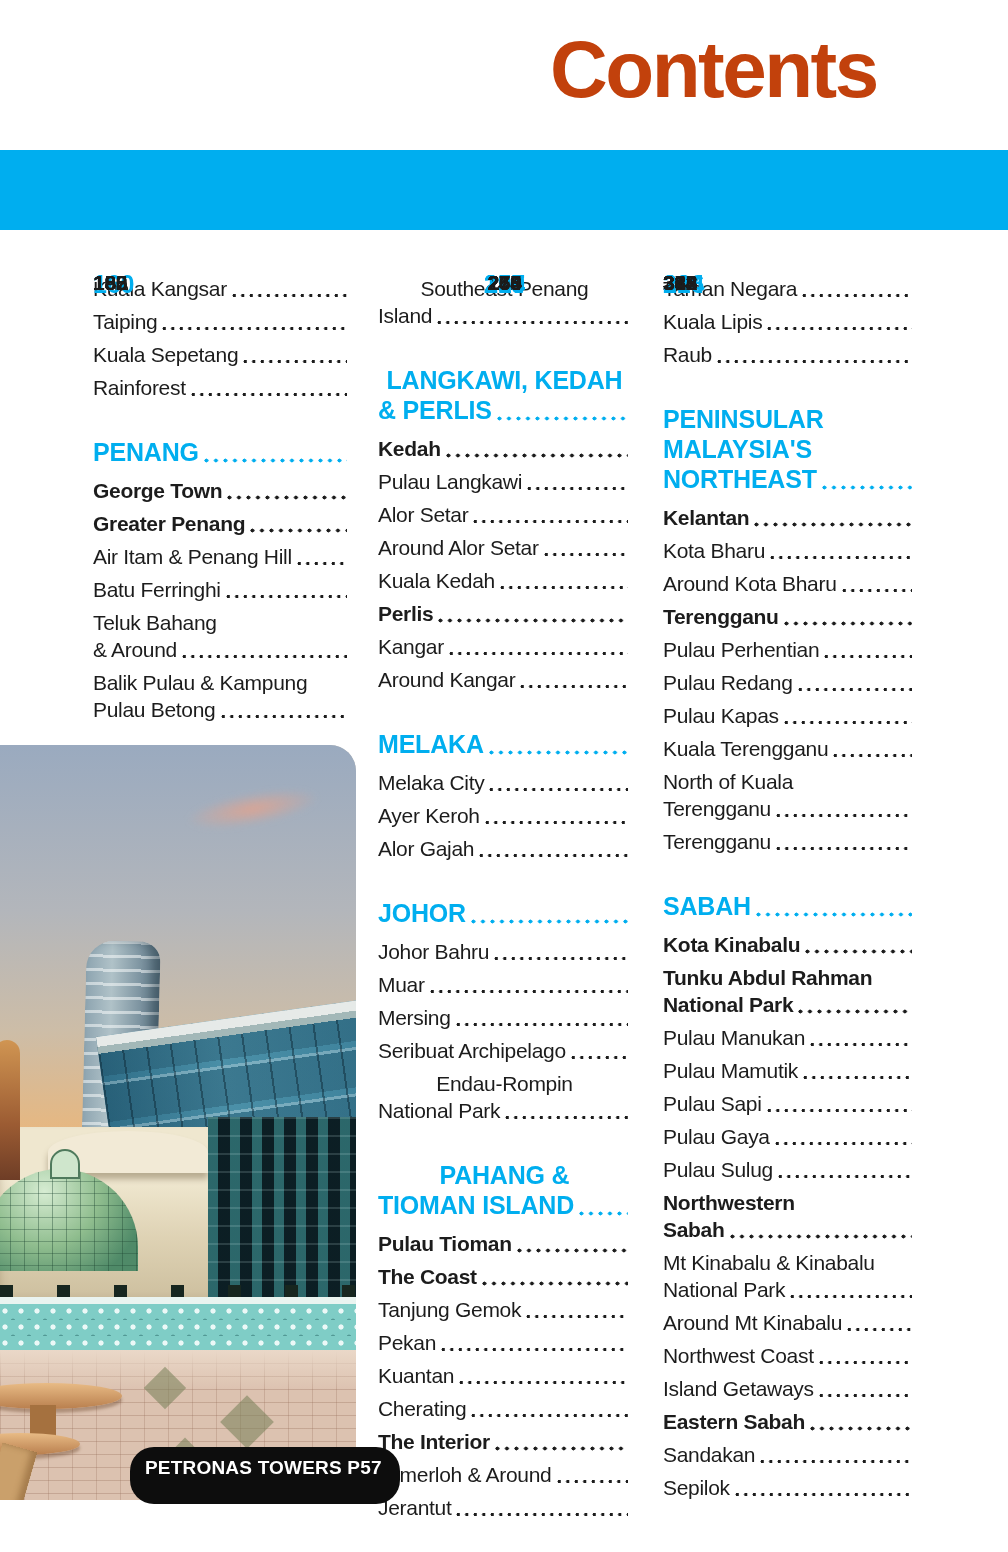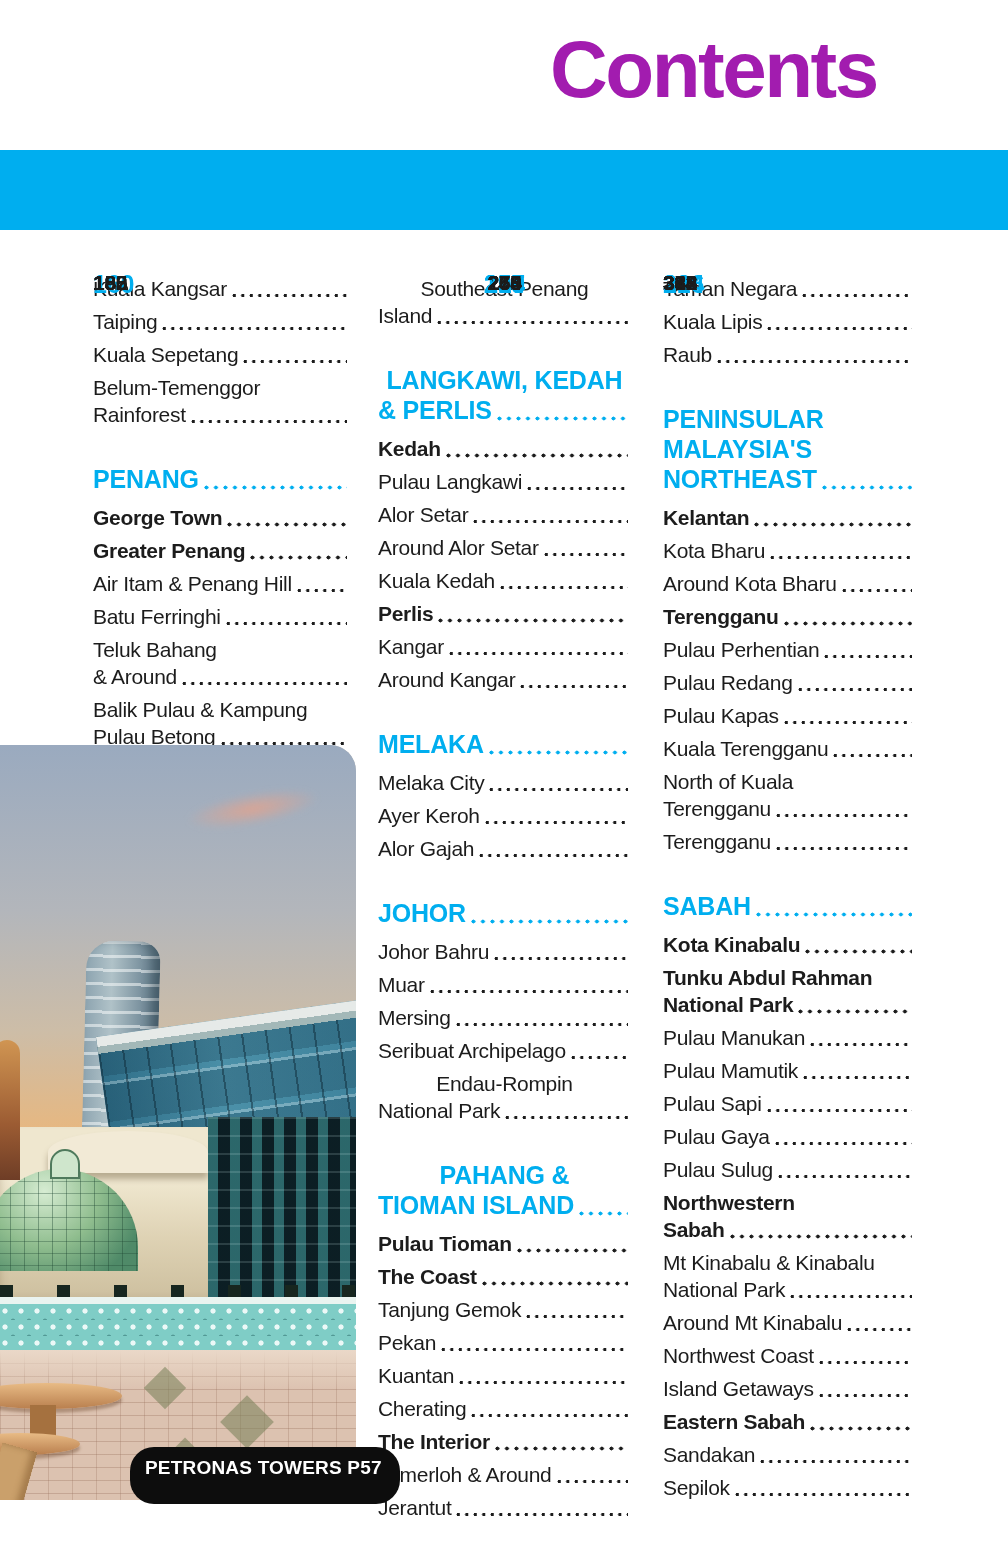--- a/index.html
+++ b/index.html
@@ -10,21 +10,21 @@
     color:#1c1c1c;
     position:relative;
     overflow:hidden;
   }
   .page { position:absolute; inset:0; }
 
   
   .title {
     position:absolute; left:550px; top:30px;
     font-size:80px; font-weight:700; letter-spacing:-2.5px;
-    color:#a21caf; line-height:1;
+    color:#c2410c; line-height:1;
   }
 
   
   .band {
     position:absolute; left:0; top:150px; width:1008px; height:80px;
     background:var(--accent, #00AEEF);
   }
 
   
   .toc-col { position:absolute; top:269px; }
@@ -203,21 +203,20 @@
           </div>
         </div>
         <div class="toc-entry">
           <div class="row">
             <span class="label">Kuala Sepetang</span>
             <span class="dots"></span>
             <span class="page">157</span>
           </div>
         </div>
         <div class="toc-entry">
-          <div class="entry-line">Belum-Temenggor</div>
           <div class="row">
             <span class="label">Rainforest</span>
             <span class="dots"></span>
             <span class="page">158</span>
           </div>
         </div>
       </div>
       <div class="toc-section">
         <div class="toc-header">
           <div class="row">

